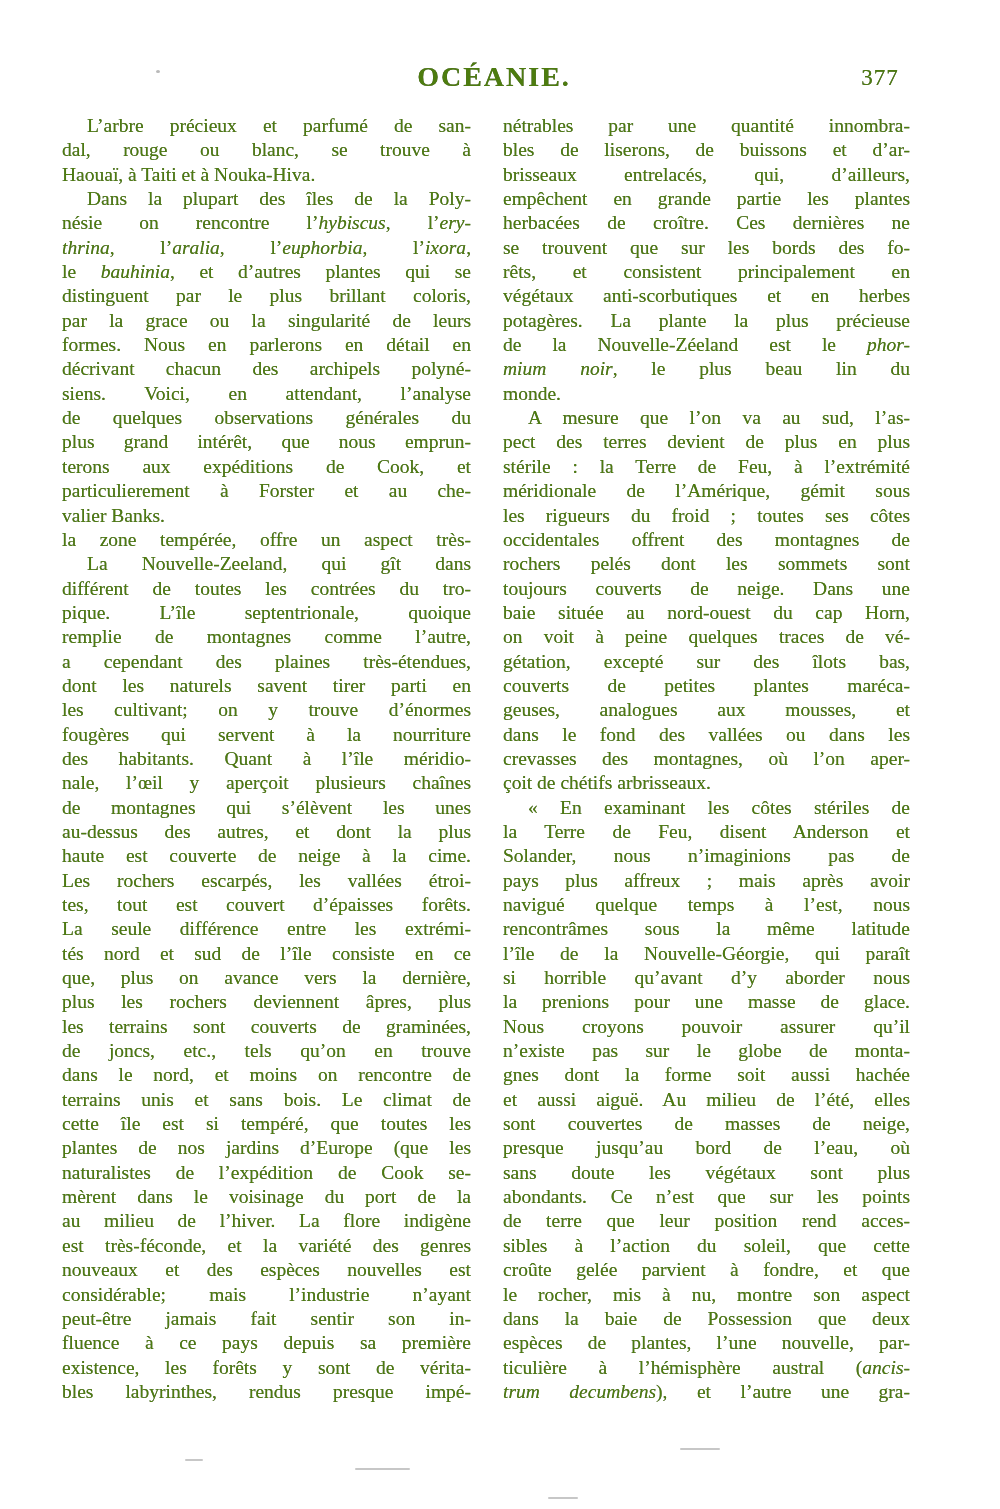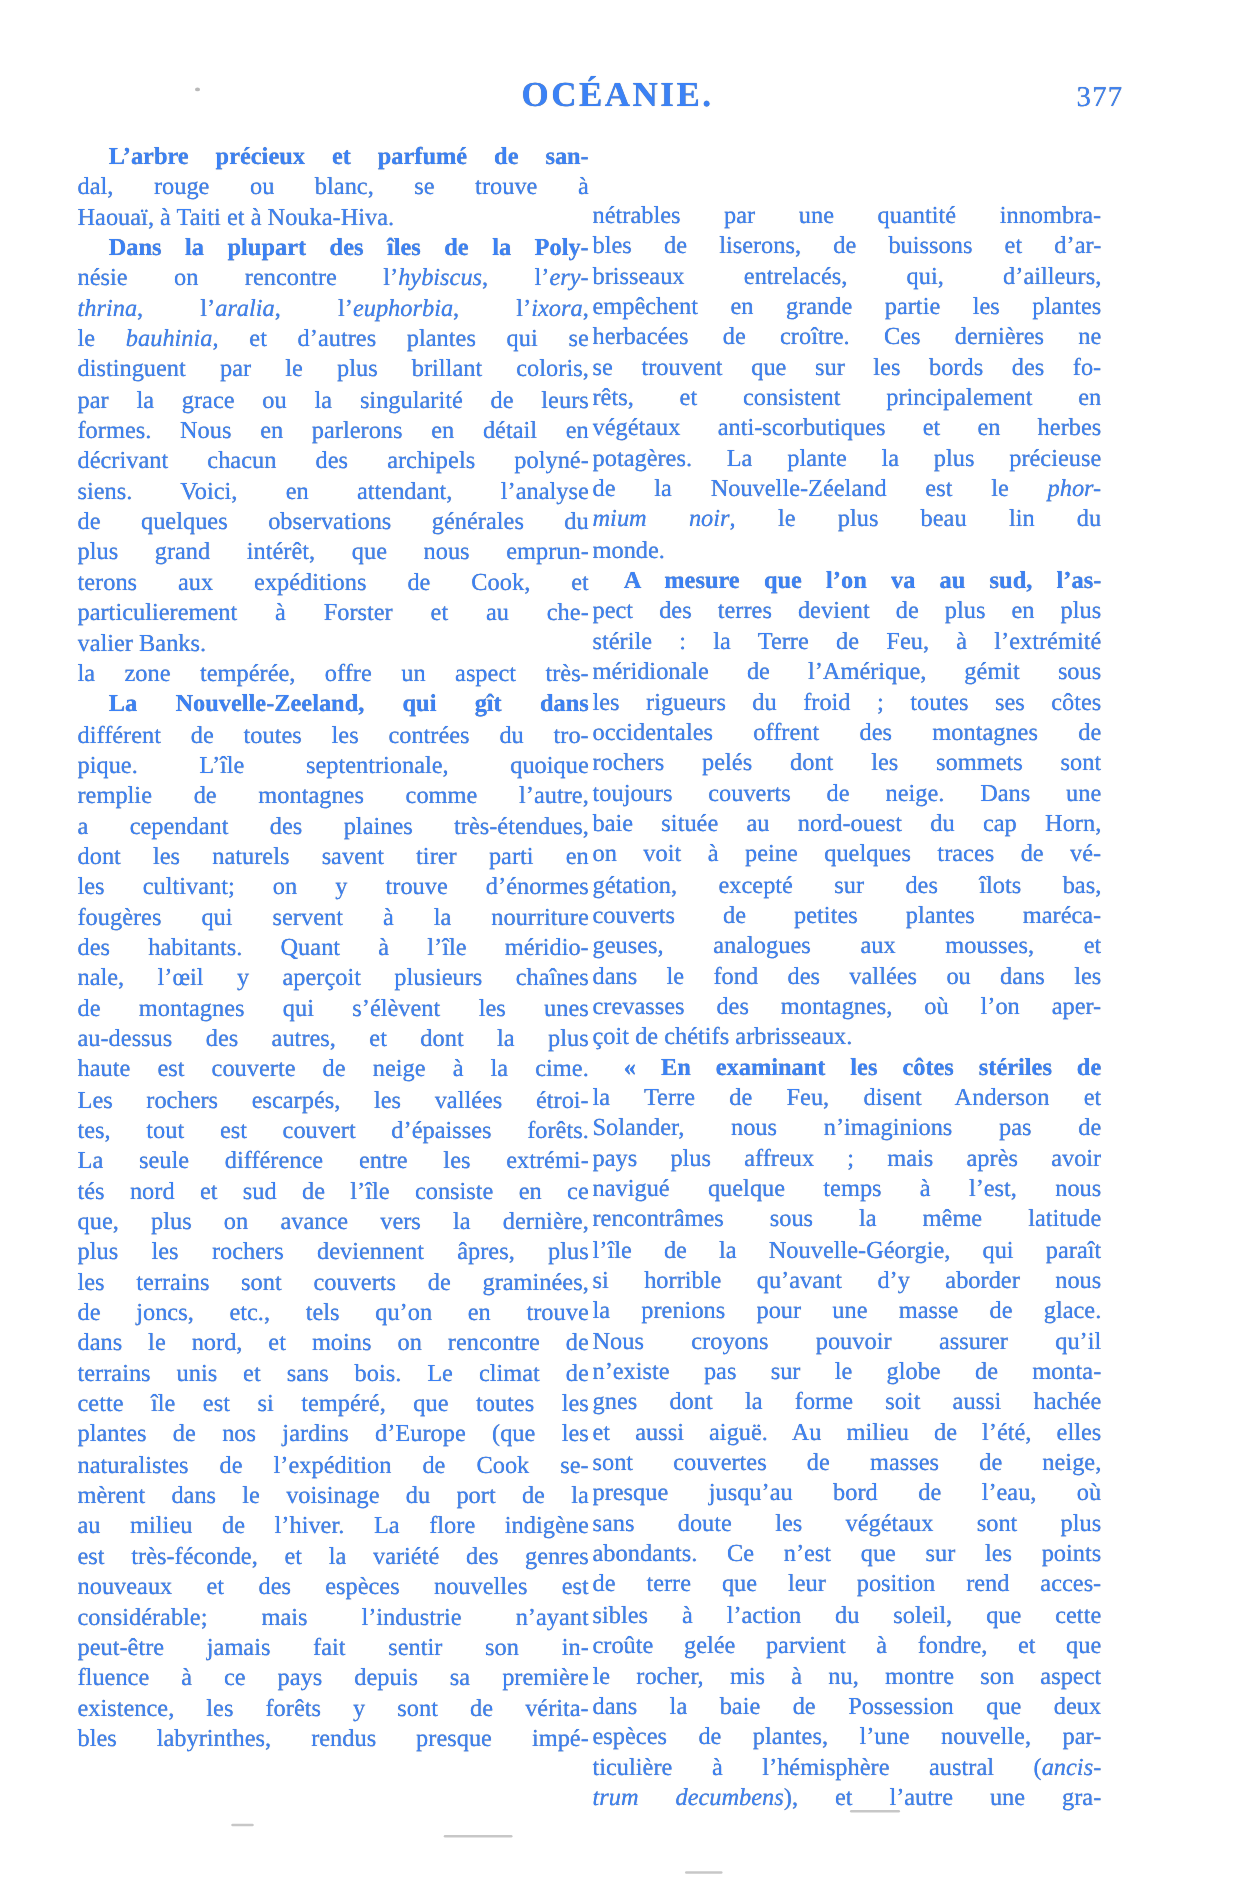--- a/index.html
+++ b/index.html
@@ -26,37 +26,37 @@
     text-shadow:0 0 0.6px rgba(0,0,0,0.6);
   }
   .col{
     position:absolute;top:114px;
     font-size:19.5px;
     line-height:24.35px;
     text-align:justify;
     text-shadow:0 0 0.55px rgba(0,0,0,0.55);
   }
   .col-left{left:62px;width:409px;}
-  .col-right{left:474px;width:407px;margin-top:47px;}
+  .col-right{left:503px;width:407px;}
   .line{
     height:24.35px;
     overflow:hidden;
     text-align:justify;
     text-align-last:justify;
   }
   .line.lastline{text-align-last:left;}
-  .line.indent{text-indent:25px;font-weight:bold;}
+  .line.indent{text-indent:25px;}
   .it{font-style:italic;}
   .artifact{position:absolute;background:#b9b9b9;border-radius:50%;}
   .artifact.bar{border-radius:1px;background:#c7c7c7;}
 </style>
 </head>
 <body>
 
-<div class="page" style="background: rgb(255, 255, 255); color: #3b82f6;">
+<div class="page" style="background: rgb(255, 255, 255); color: #4d7c0f;">
 
   <div class="header-title">OCÉANIE.</div>
 
   <div class="page-number">377</div>
 
   <div class="col col-left">
       <div>
         <div class="line indent"><span>L’arbre précieux et parfumé de san-</span></div>
         <div class="line"><span>dal, rouge ou blanc, se trouve à</span></div>
         <div class="line lastline"><span>Haouaï, à Taiti et à Nouka-Hiva.</span></div>

